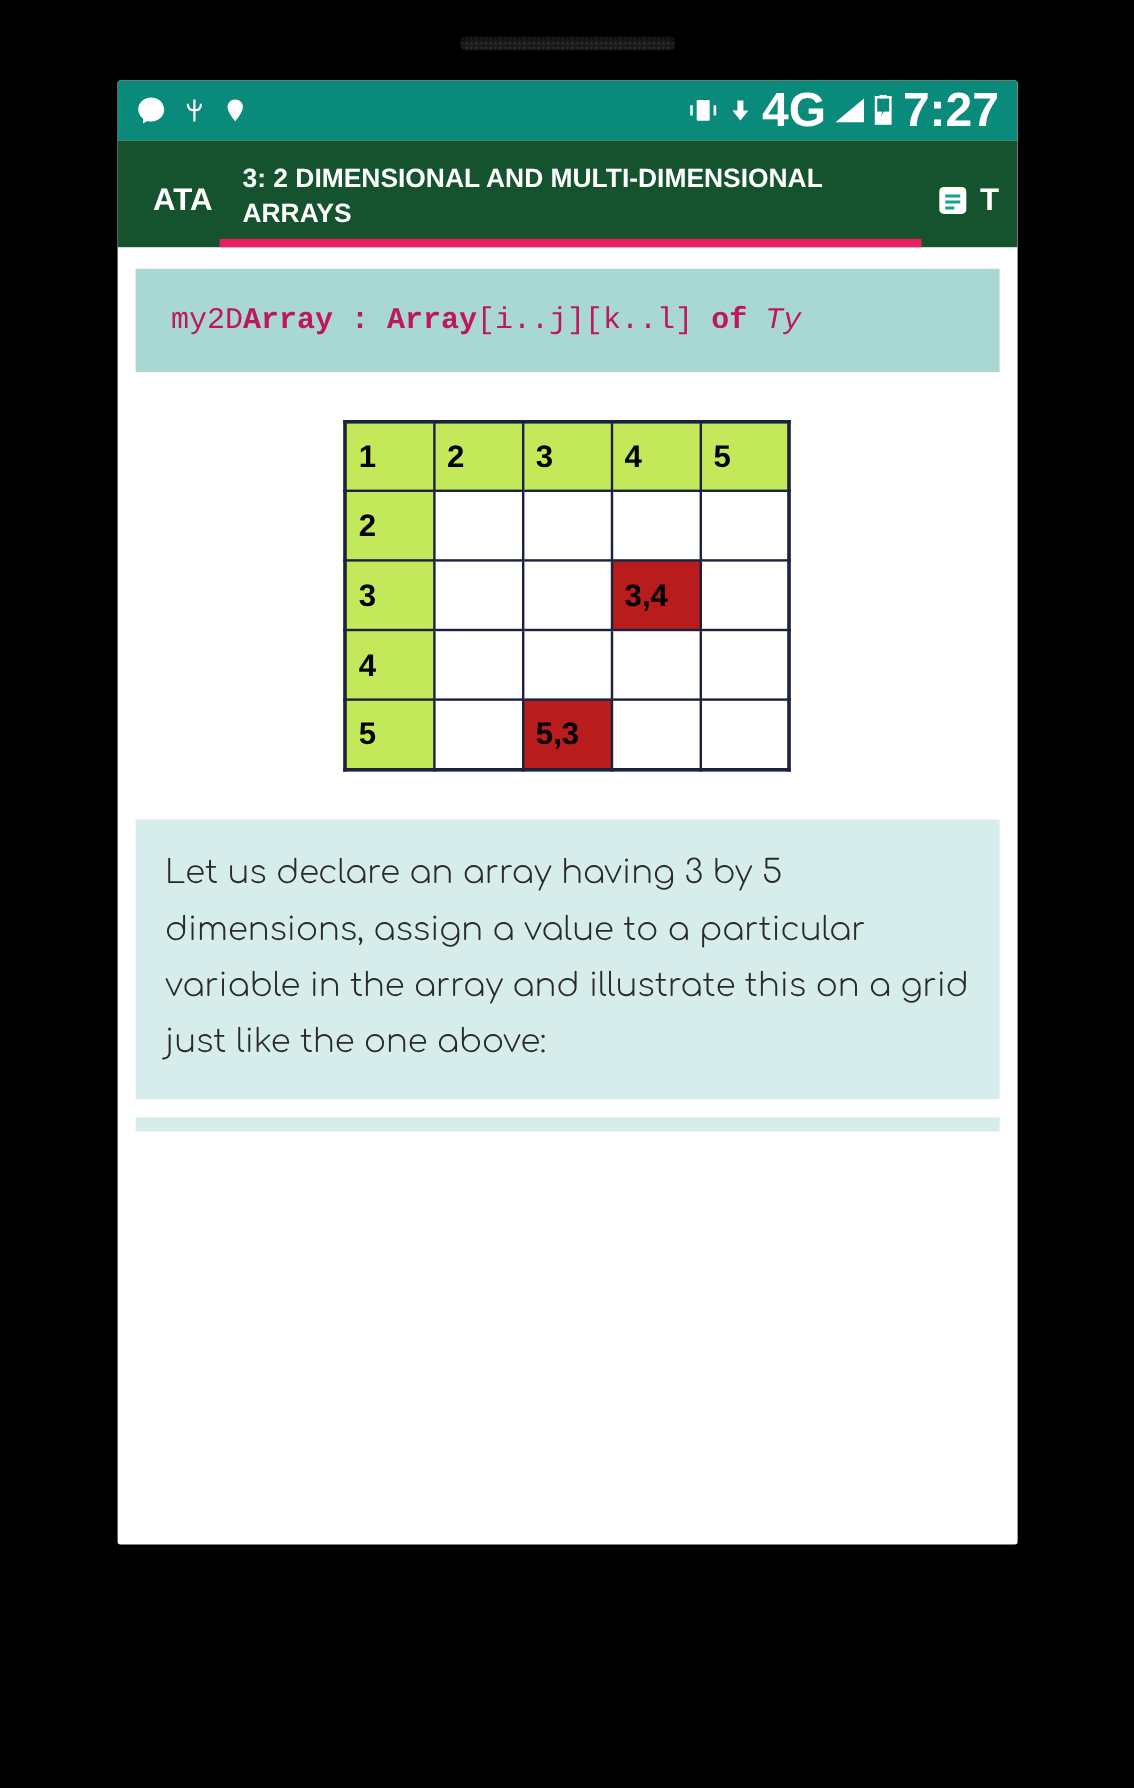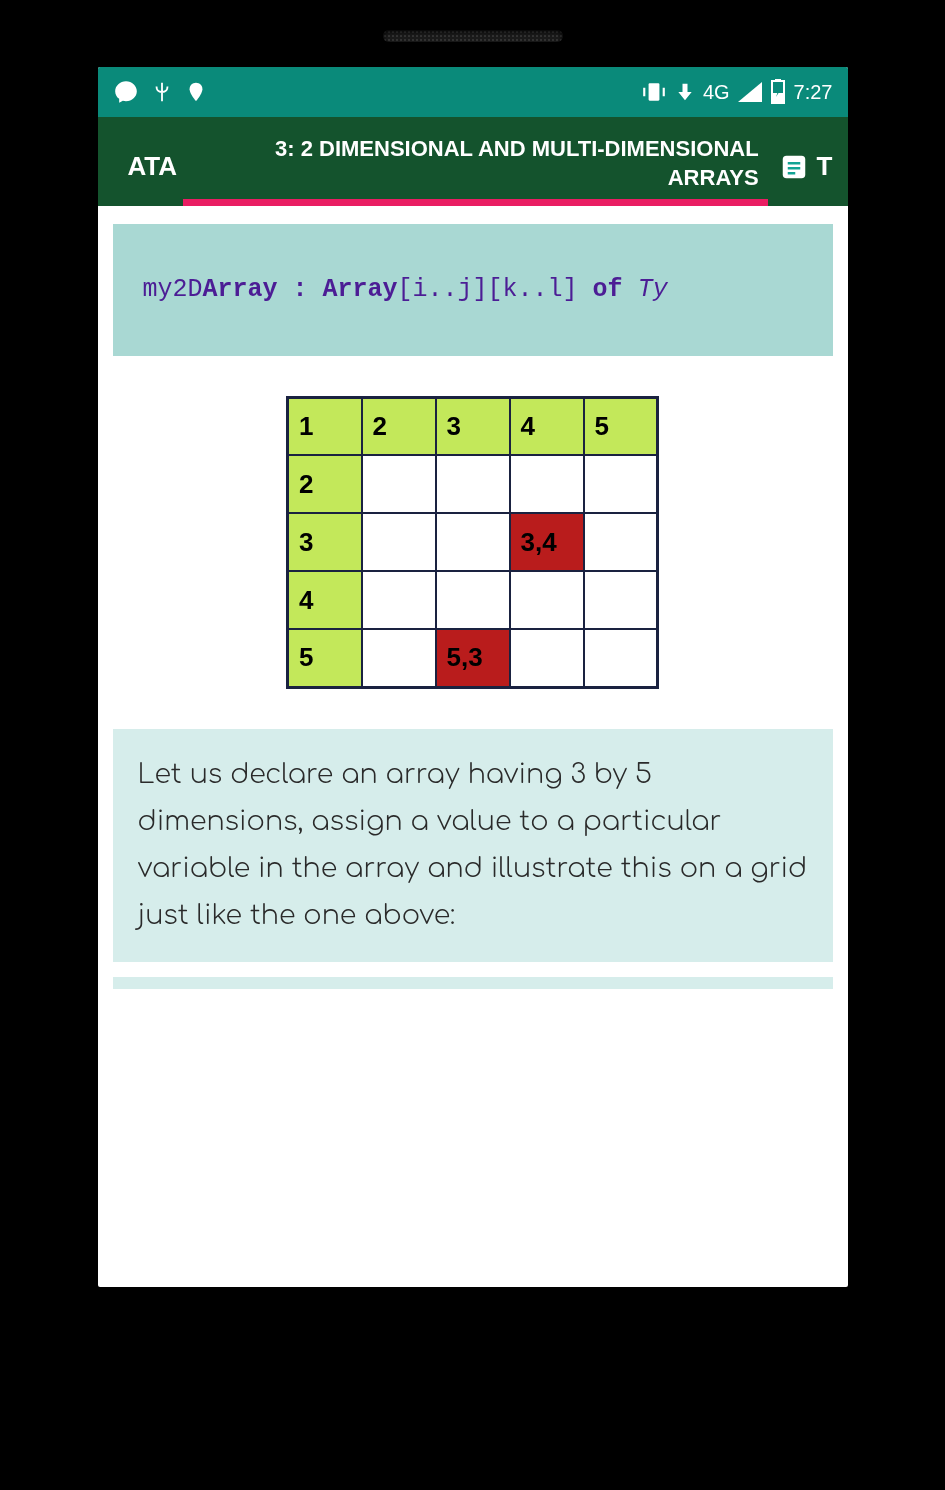--- a/index.html
+++ b/index.html
@@ -40,38 +40,38 @@
 .status-bar {
   background: #0a8a7a;
   height: 50px;
   display: flex;
   align-items: center;
   justify-content: space-between;
   padding: 0 15px;
   color: #fff;
 }
 .status-left { display: flex; gap: 12px; align-items: center; }
-.status-right { display: flex; gap: 8px; align-items: center; font-size: 20px; font-weight: 400; }
+.status-right { display: flex; gap: 8px; align-items: center; font-size: 40px; font-weight: 700; }
 .app-header {
   background: #14532d;
   display: flex;
   align-items: center;
   padding: 10px 15px 0 15px;
   color: #fff;
   position: relative;
 }
 .tab-left {
   font-size: 26px;
   font-weight: 700;
   padding: 10px 15px;
   white-space: nowrap;
 }
 .tab-center {
   flex: 1;
-  text-align: right;
+  text-align: left;
   font-size: 22px;
   font-weight: 700;
   line-height: 1.3;
   padding: 8px 10px 14px 10px;
 }
 .tab-right {
   display: flex;
   align-items: center;
   gap: 8px;
   font-size: 26px;
@@ -86,27 +86,27 @@
   height: 7px;
   background: #e91e63;
 }
 .content {
   padding: 18px 0;
   overflow: hidden;
 }
 .code-block {
   background: #a9d8d3;
   margin: 0 15px 15px 15px;
-  padding: 42px 30px;
+  padding: 19px 30px;
   font-family: "Courier New", monospace;
   font-size: 25px;
   line-height: 1.9;
   white-space: nowrap;
   overflow: hidden;
-  color: #4c1d95;
+  color: #be185d;
 }
 .code-block b { font-weight: 700; }
 .code-block i { font-style: italic; }
 .text-block {
   background: #d6edeb;
   margin: 0 15px 15px 15px;
   padding: 22px 25px;
   font-family: "Comfortaa", "Segoe UI", sans-serif;
   font-size: 27px;
   line-height: 1.75;

